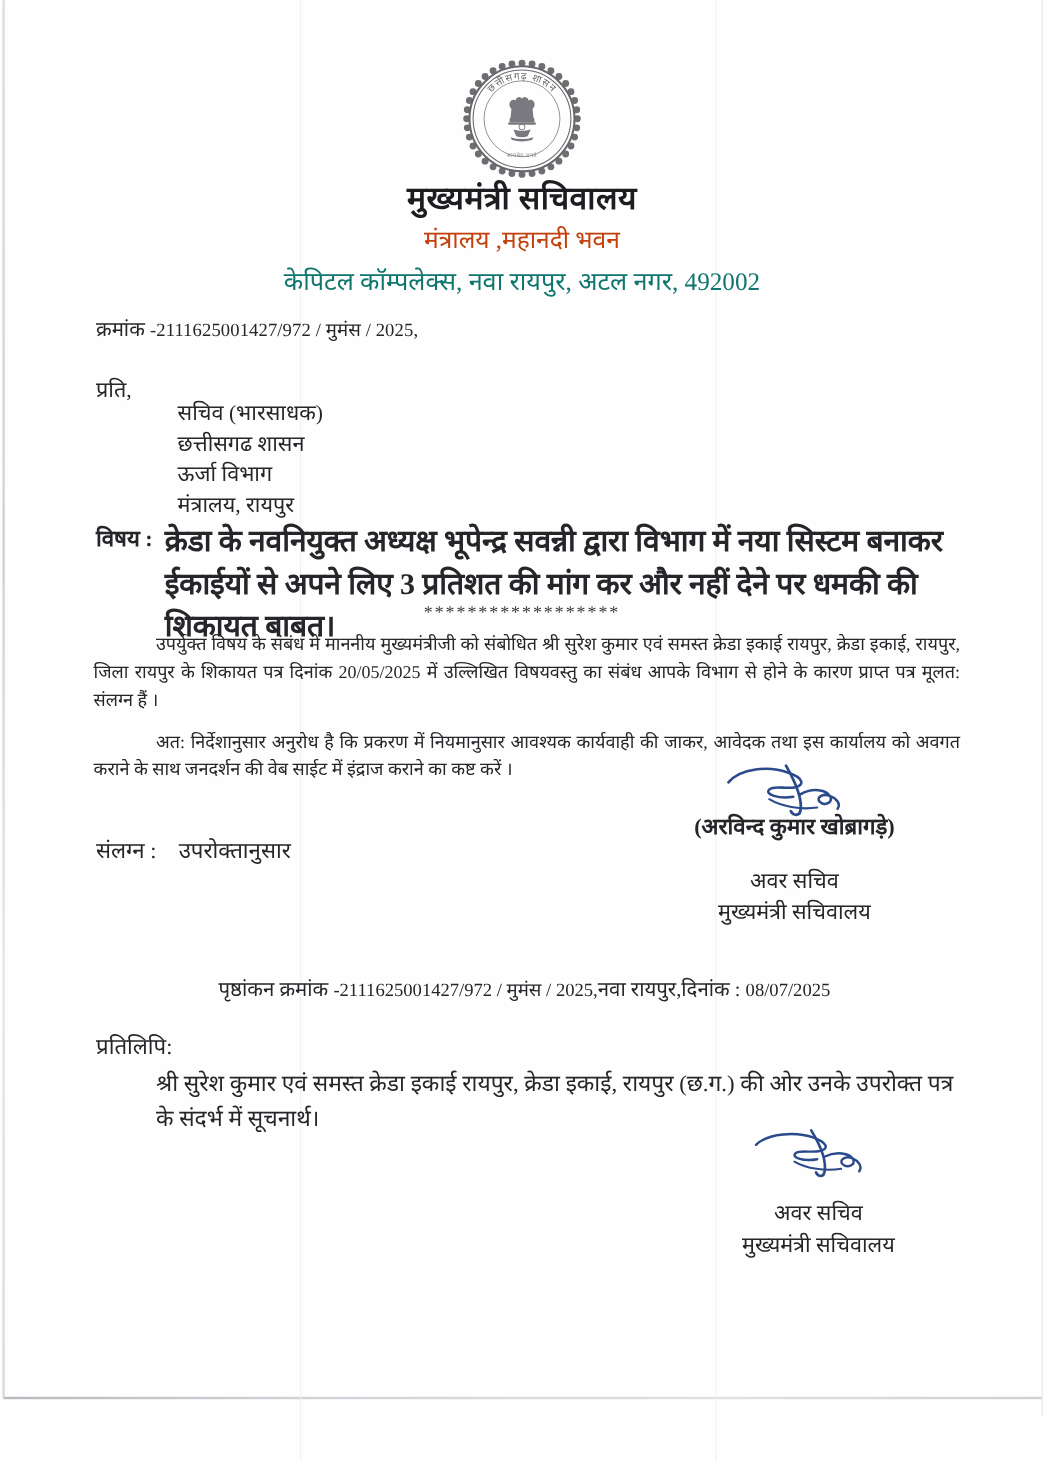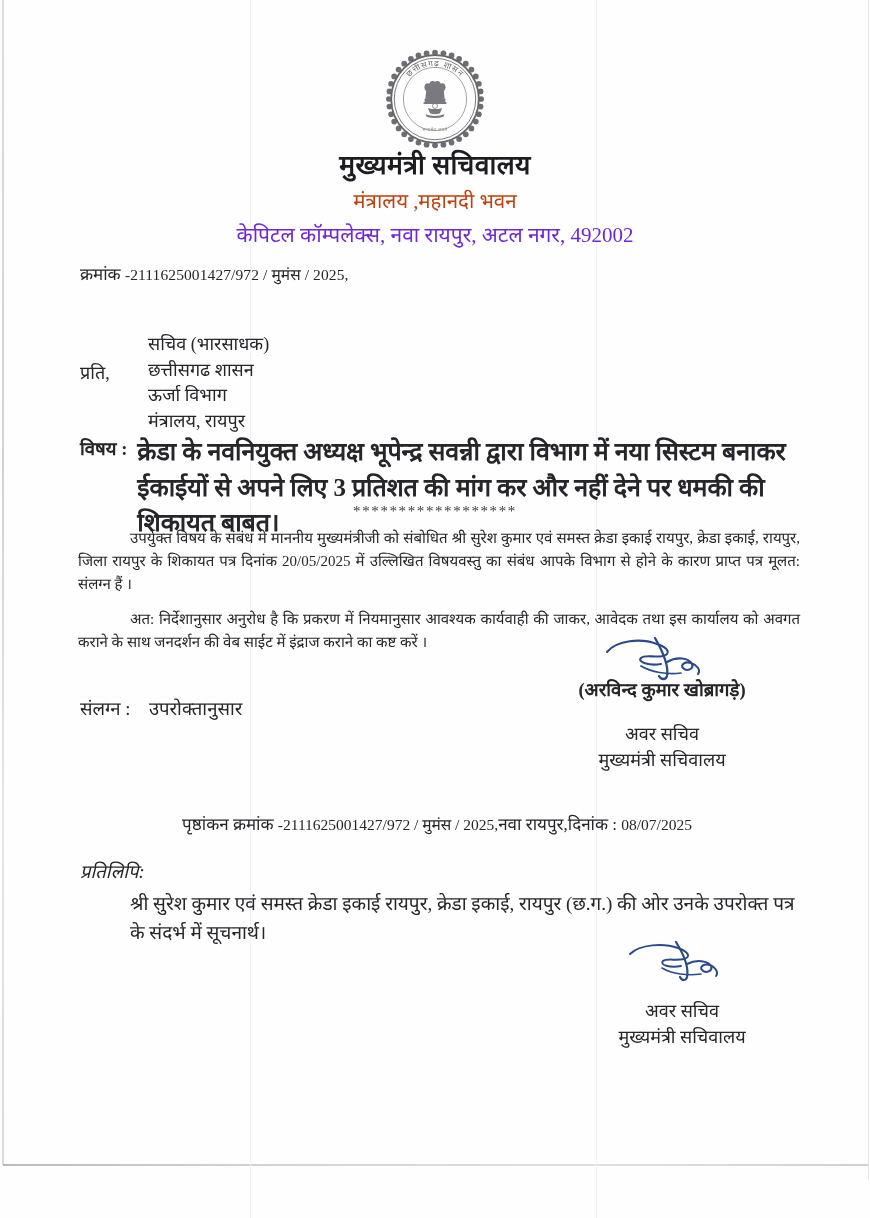--- a/index.html
+++ b/index.html
@@ -81,21 +81,21 @@
   .org-sub1 {
     font-size: 20.5px;
     line-height: 1.5;
     margin-top: 6px;
     color: #c2410c;
   }
   .org-sub2 {
     font-size: 21px;
     line-height: 1.45;
     margin-top: 3px;
-    color: #6d28d9;
+    color: #0f766e;
   }
 
   
   .ref-row {
     position: absolute;
     left: 80px;
     right: 76px;
     top: 262px;
     display: flex;
     justify-content: space-between;
@@ -107,21 +107,20 @@
   .ref-left .num { font-size: 15.5px; letter-spacing: .1px; }
   .ref-right { white-space: nowrap; font-size: 17px; }
   .ref-right .date { font-size: 15.5px; }
 
   
   .to-label {
     position: absolute;
     left: 80px;
     top: 312px;
     font-size: 18px;
-    margin-top: 48px;
   }
   .addressee {
     position: absolute;
     left: 148px;
     top: 332px;
     font-size: 18px;
     line-height: 1.42;
   }
   .addressee div { white-space: nowrap; }
 
@@ -223,21 +222,20 @@
     font-size: 17px;
   }
   .endorse-row .num { font-size: 15.5px; }
   .endorse-row .date { font-size: 15.5px; }
 
   .copy-label {
     position: absolute;
     left: 80px;
     top: 858px;
     font-size: 18.5px;
-    font-style: italic;
   }
 
   .copy-para {
     position: absolute;
     left: 130px;
     right: 72px;
     top: 890px;
     font-size: 19px;
     line-height: 1.5;
   }

